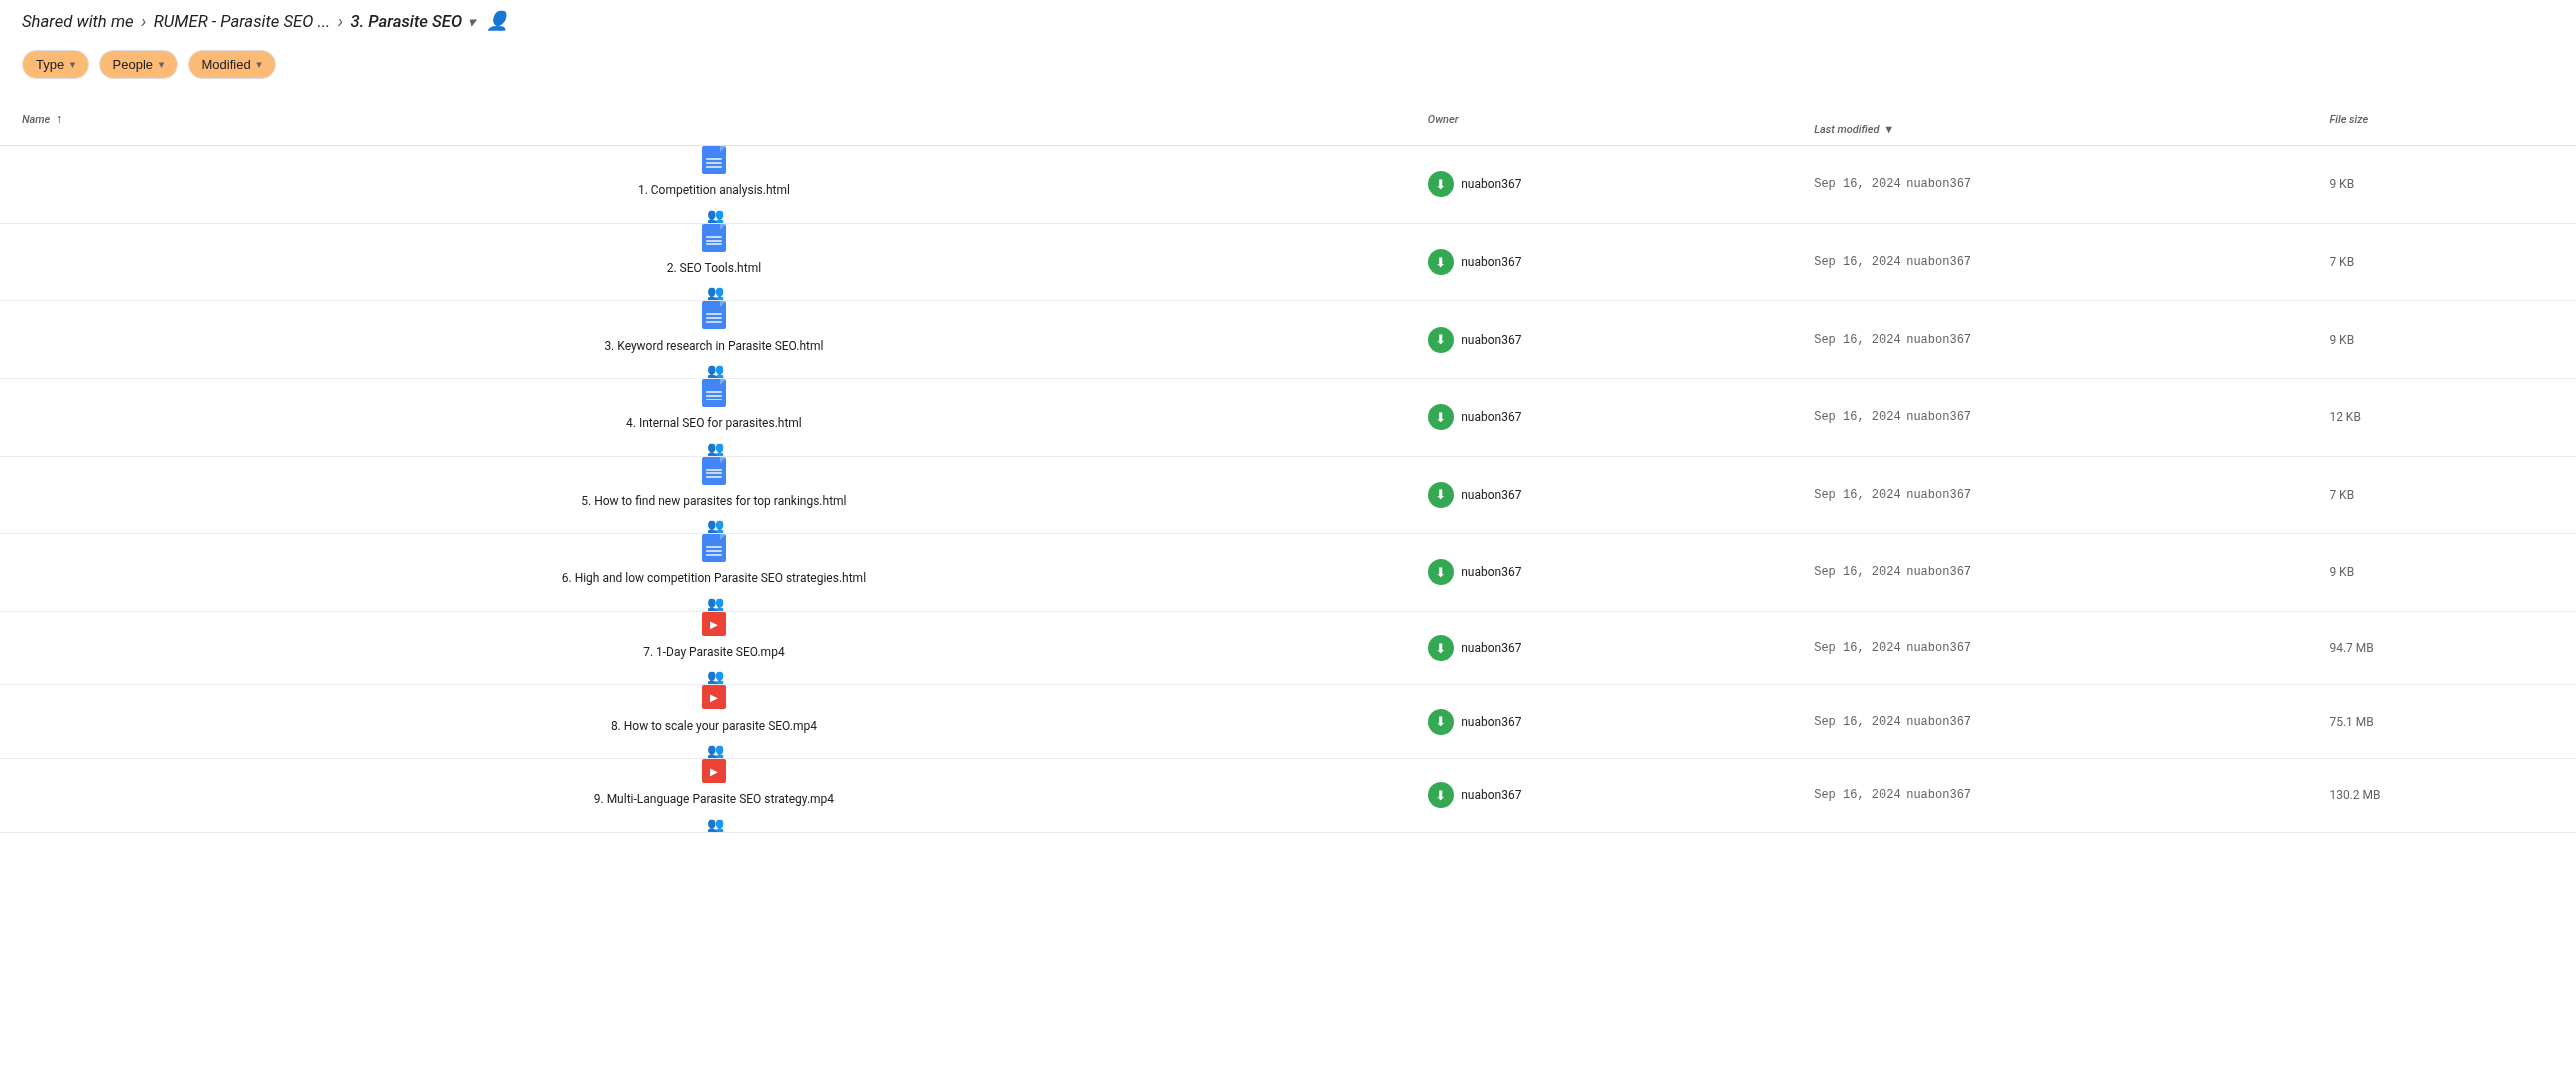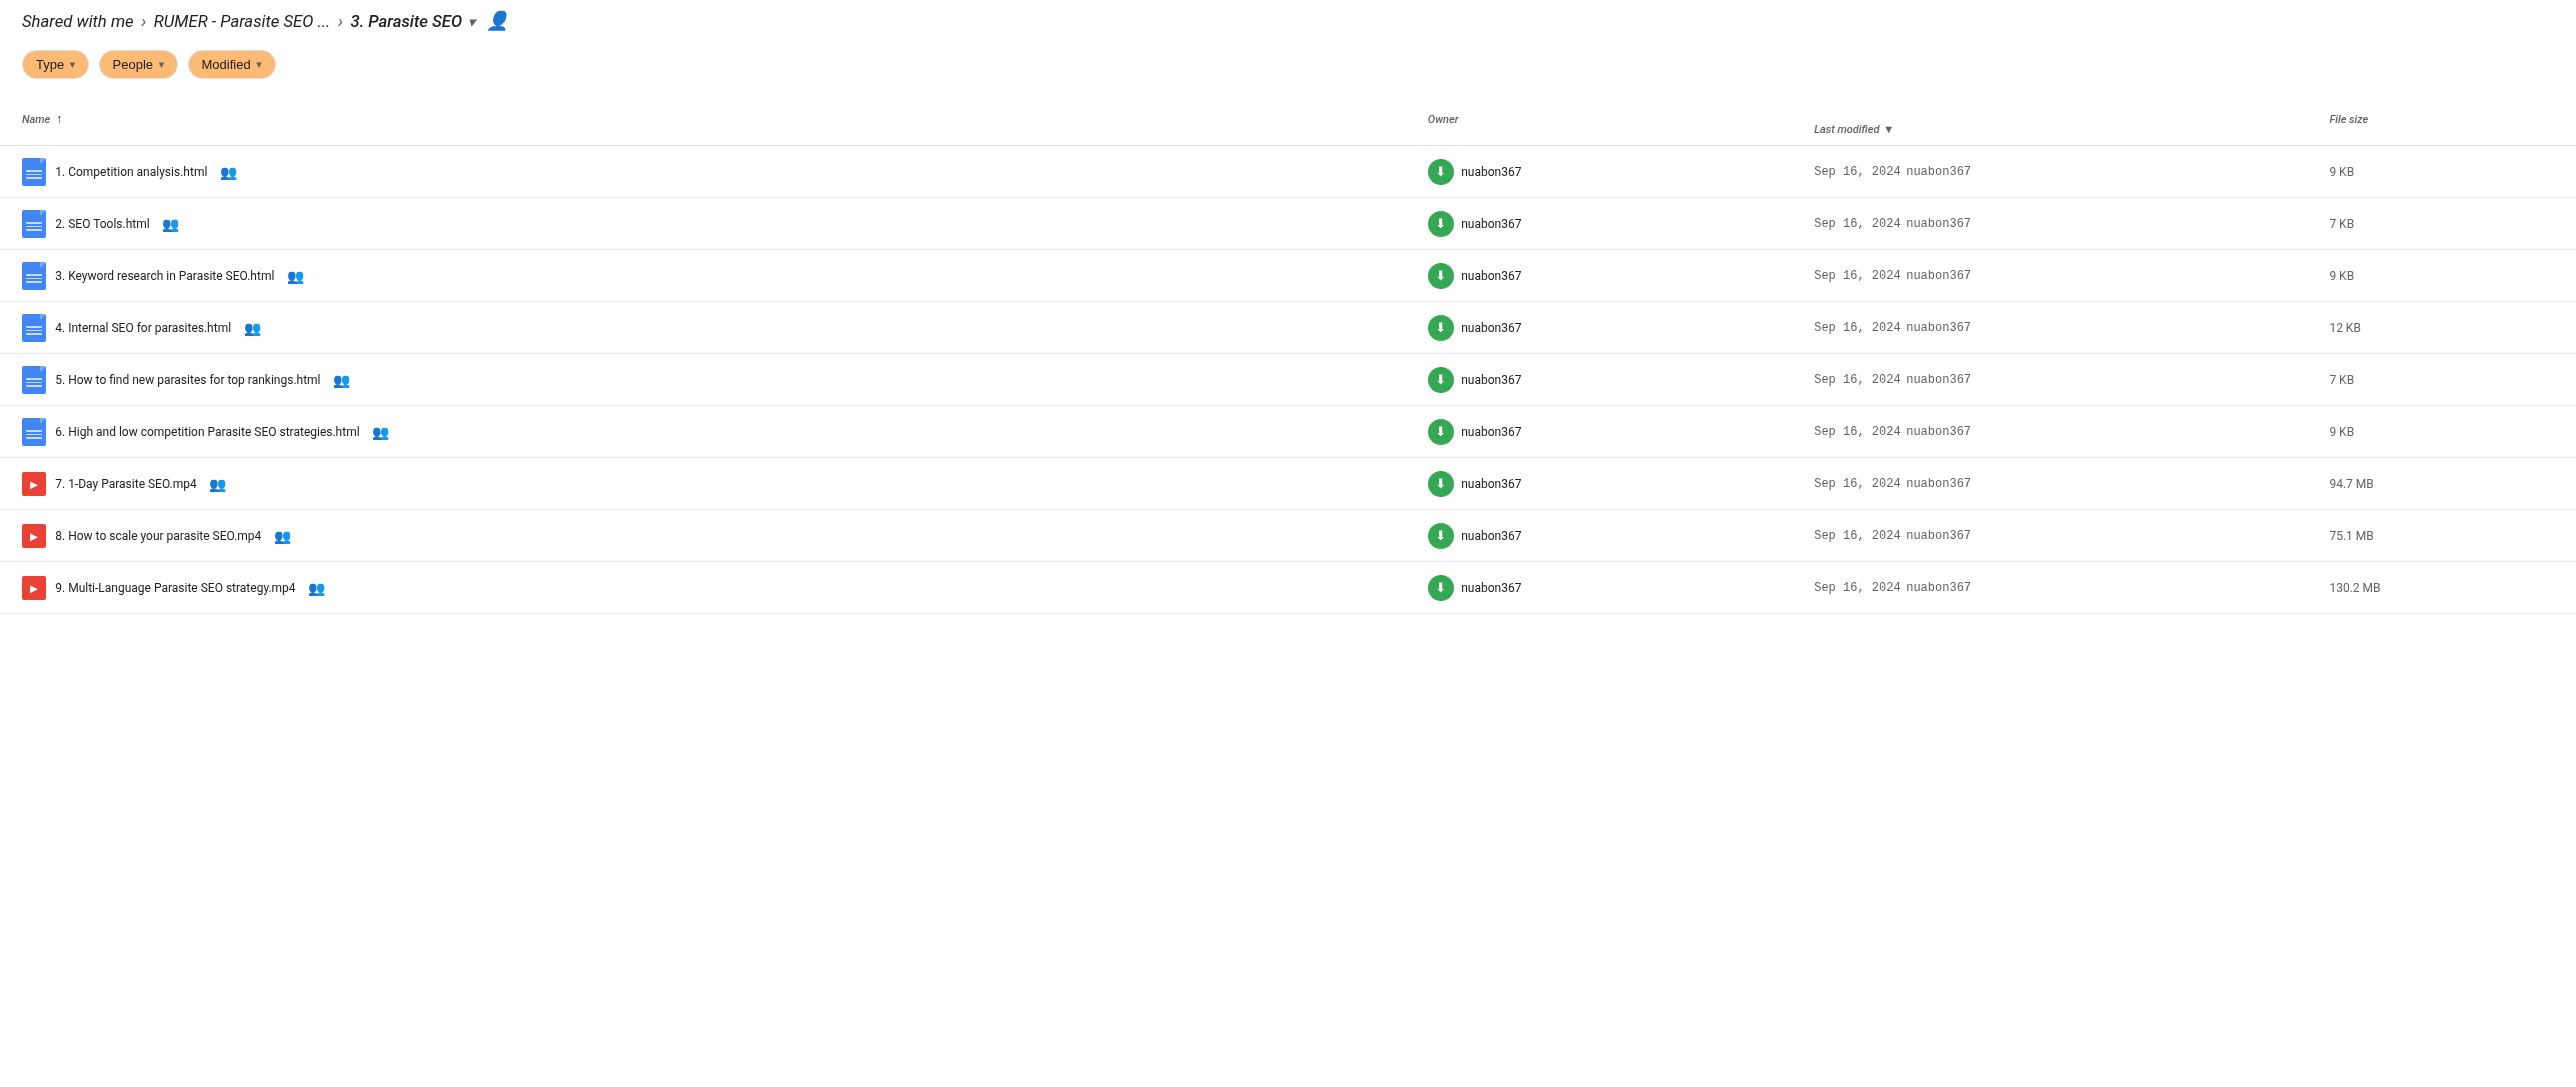--- a/index.html
+++ b/index.html
@@ -97,20 +97,21 @@
       height: 52px;
     }
 
     .td-name {
       padding: 0 11px 0 22px;
     }
     .file-name-cell {
       display: flex;
       align-items: center;
       gap: 9.3px;
+      flex-direction: column;
     }
 
     
     .icon-doc {
       display: inline-block;
       width: 24px;
       height: 28px;
       background: #4285f4;
       border-radius: 1.9px;
       position: relative;

